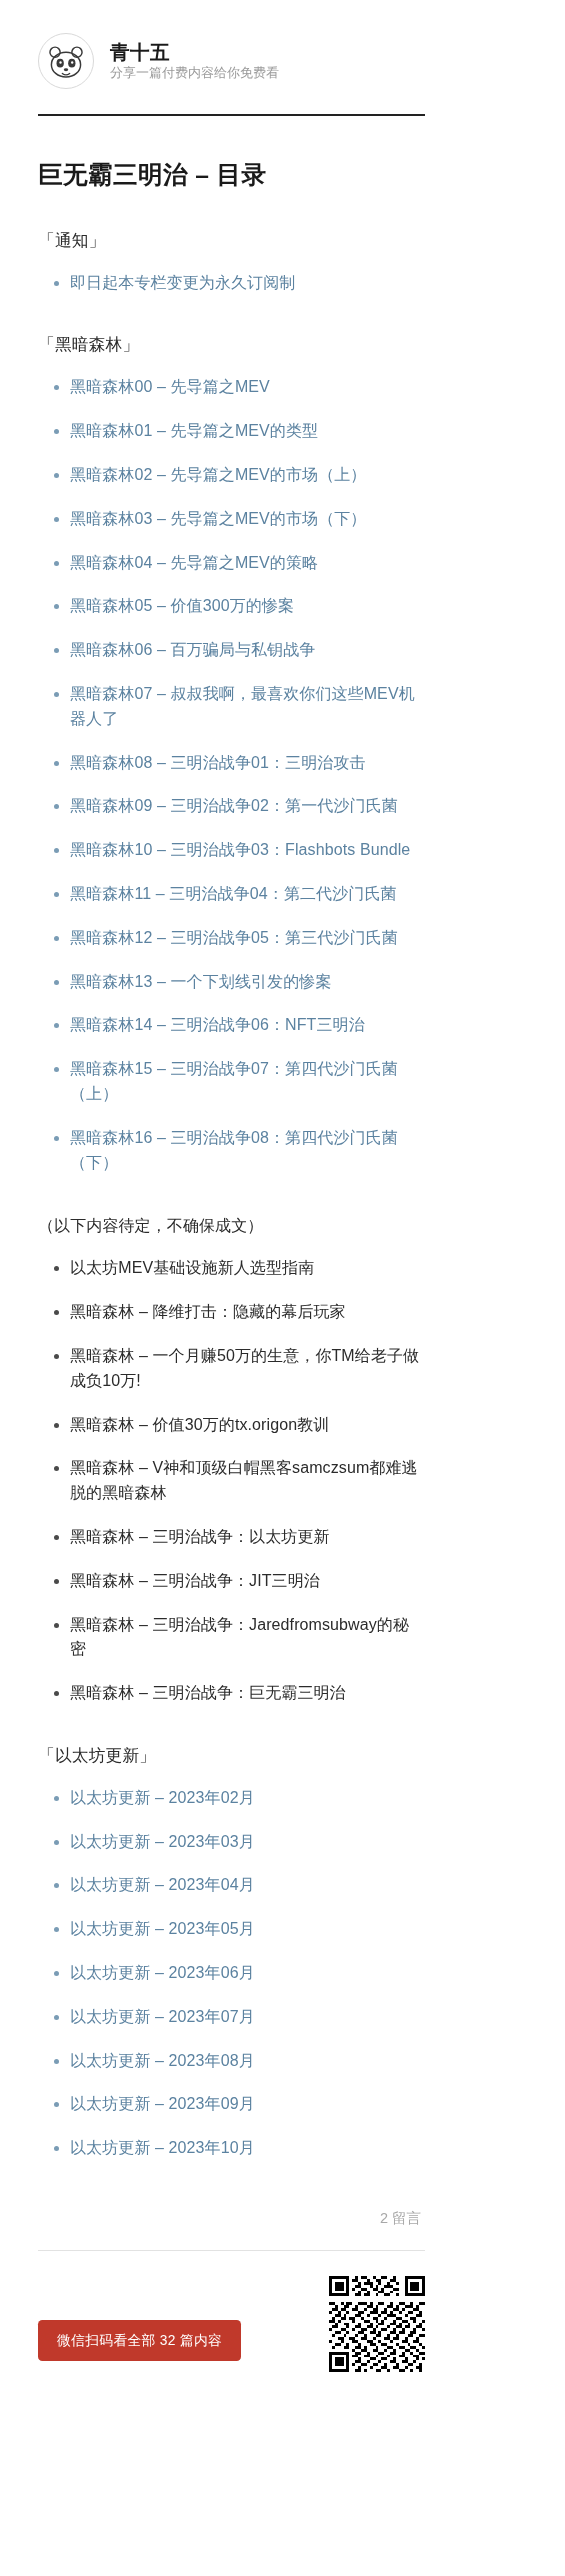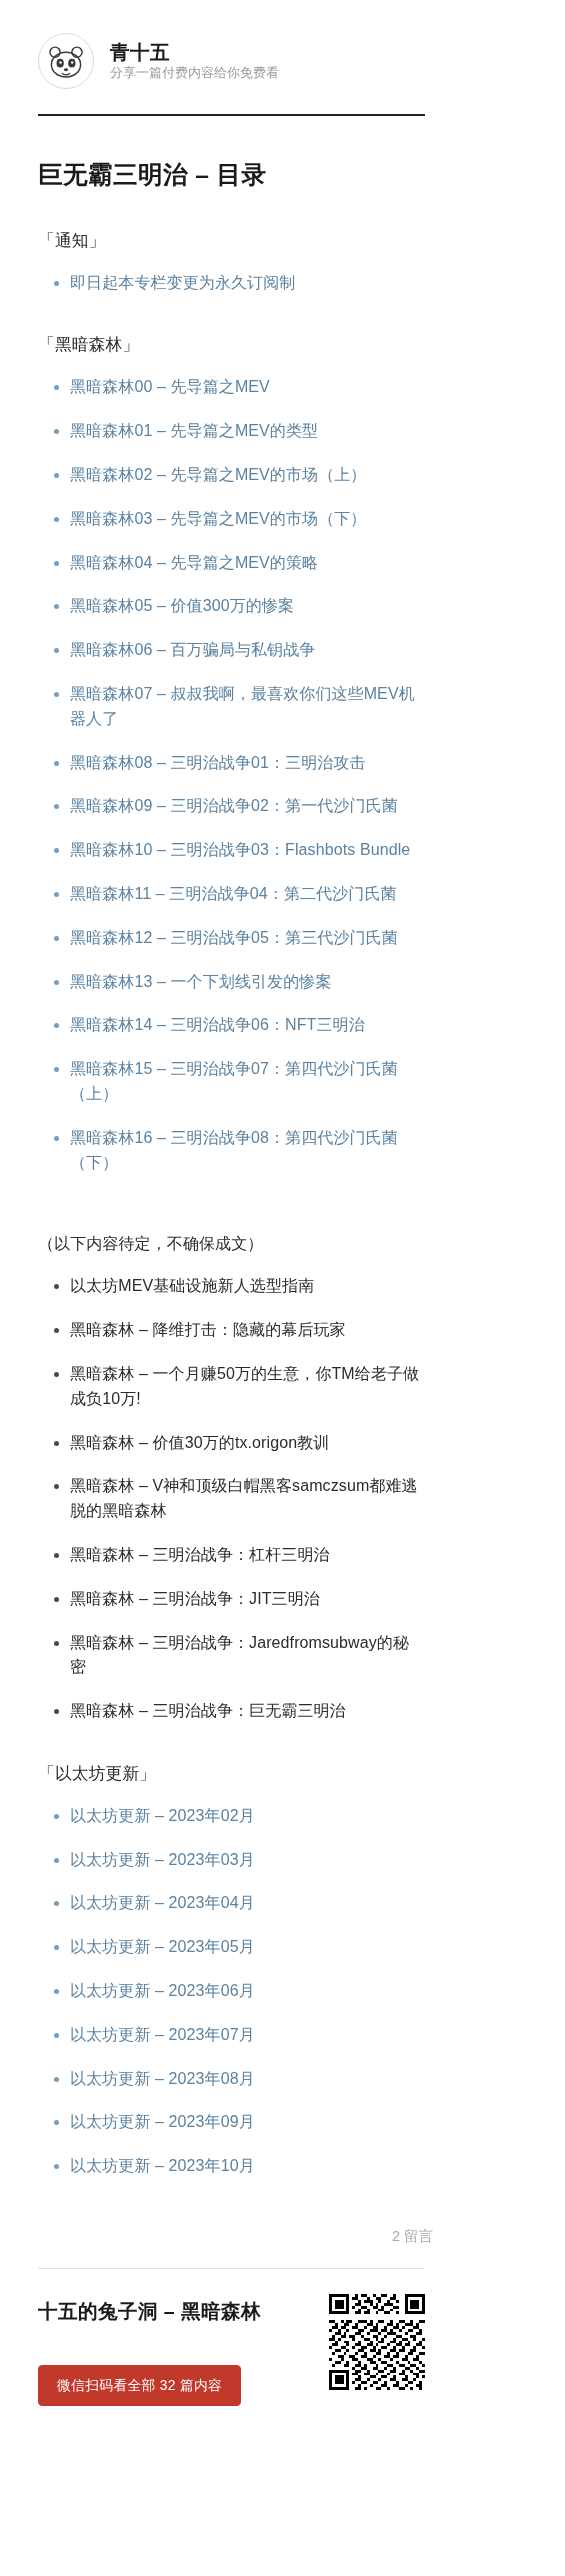--- a/index.html
+++ b/index.html
@@ -116,31 +116,31 @@
   .link {
     color: #5b82a0;
   }
   .plaintext {
     color: #2b2b2b;
   }
 
   .note {
     font-size: 16px;
     color: #2b2b2b;
-    margin-top: 59px;
+    margin-top: 41px;
     margin-bottom: 2.9px;
     letter-spacing: 0.1px;
   }
 
   
   .comments {
     text-align: right;
     color: #a8a8a8;
     font-size: 14.5px;
-    padding: 0 30px;
+    padding: 0 42px;
     margin-top: 48px;
     box-sizing: border-box;
   }
   .footer-rule {
     margin: 22px 38px 0 38px;
     border: 0;
     border-top: 1.4px solid #e2e2e2;
   }
 
   .card {
@@ -236,21 +236,21 @@
       <li><span class="link">黑暗森林16 – 三明治战争08：第四代沙门氏菌（下）</span></li>
     </ul>
 
     <div class="note">（以下内容待定，不确保成文）</div>
     <ul class="list dark">
       <li><span class="plaintext">以太坊MEV基础设施新人选型指南</span></li>
       <li><span class="plaintext">黑暗森林 – 降维打击：隐藏的幕后玩家</span></li>
       <li><span class="plaintext">黑暗森林 – 一个月赚50万的生意，你TM给老子做成负10万!</span></li>
       <li><span class="plaintext">黑暗森林 – 价值30万的tx.origon教训</span></li>
       <li><span class="plaintext">黑暗森林 – V神和顶级白帽黑客samczsum都难逃脱的黑暗森林</span></li>
-      <li><span class="plaintext">黑暗森林 – 三明治战争：杠杆三明治</span></li>
+      <li><span class="plaintext">黑暗森林 – 三明治战争：以太坊更新</span></li>
       <li><span class="plaintext">黑暗森林 – 三明治战争：JIT三明治</span></li>
       <li><span class="plaintext">黑暗森林 – 三明治战争：Jaredfromsubway的秘密</span></li>
       <li><span class="plaintext">黑暗森林 – 三明治战争：巨无霸三明治</span></li>
     </ul>
 
     <div class="section-label">「以太坊更新」</div>
     <ul class="list">
       <li><span class="link">以太坊更新 – 2023年02月</span></li>
       <li><span class="link">以太坊更新 – 2023年03月</span></li>
       <li><span class="link">以太坊更新 – 2023年04月</span></li>
@@ -262,21 +262,20 @@
       <li><span class="link">以太坊更新 – 2023年10月</span></li>
     </ul>
   </div>
 
   <div class="comments">2 留言</div>
 
   <hr class="footer-rule">
 
   <div class="card">
     <div class="card-left">
-      <div class="card-title">十五的兔子洞 – 黑暗森林</div>
       <button class="cta">微信扫码看全部 32 篇内容</button>
     </div>
     <div class="qr">
       <svg width="96" height="96" viewBox="0 0 33 33" shape-rendering="crispEdges" aria-hidden="true">
         <rect width="33" height="33" fill="#ffffff"></rect>
         <g fill="#000000">
           <rect x="0" y="0" width="7" height="7"></rect>
           <rect x="1" y="1" width="5" height="5" fill="#ffffff"></rect>
           <rect x="2" y="2" width="3" height="3"></rect>
           <rect x="26" y="0" width="7" height="7"></rect>

